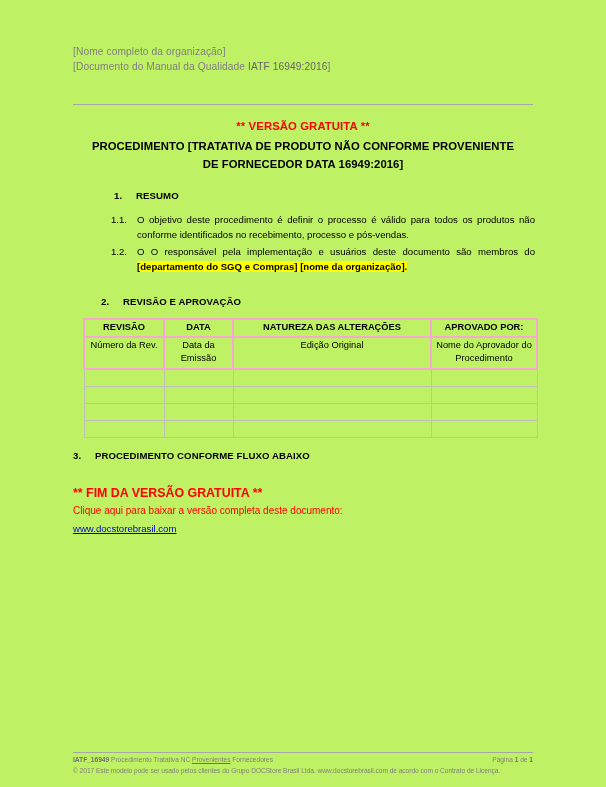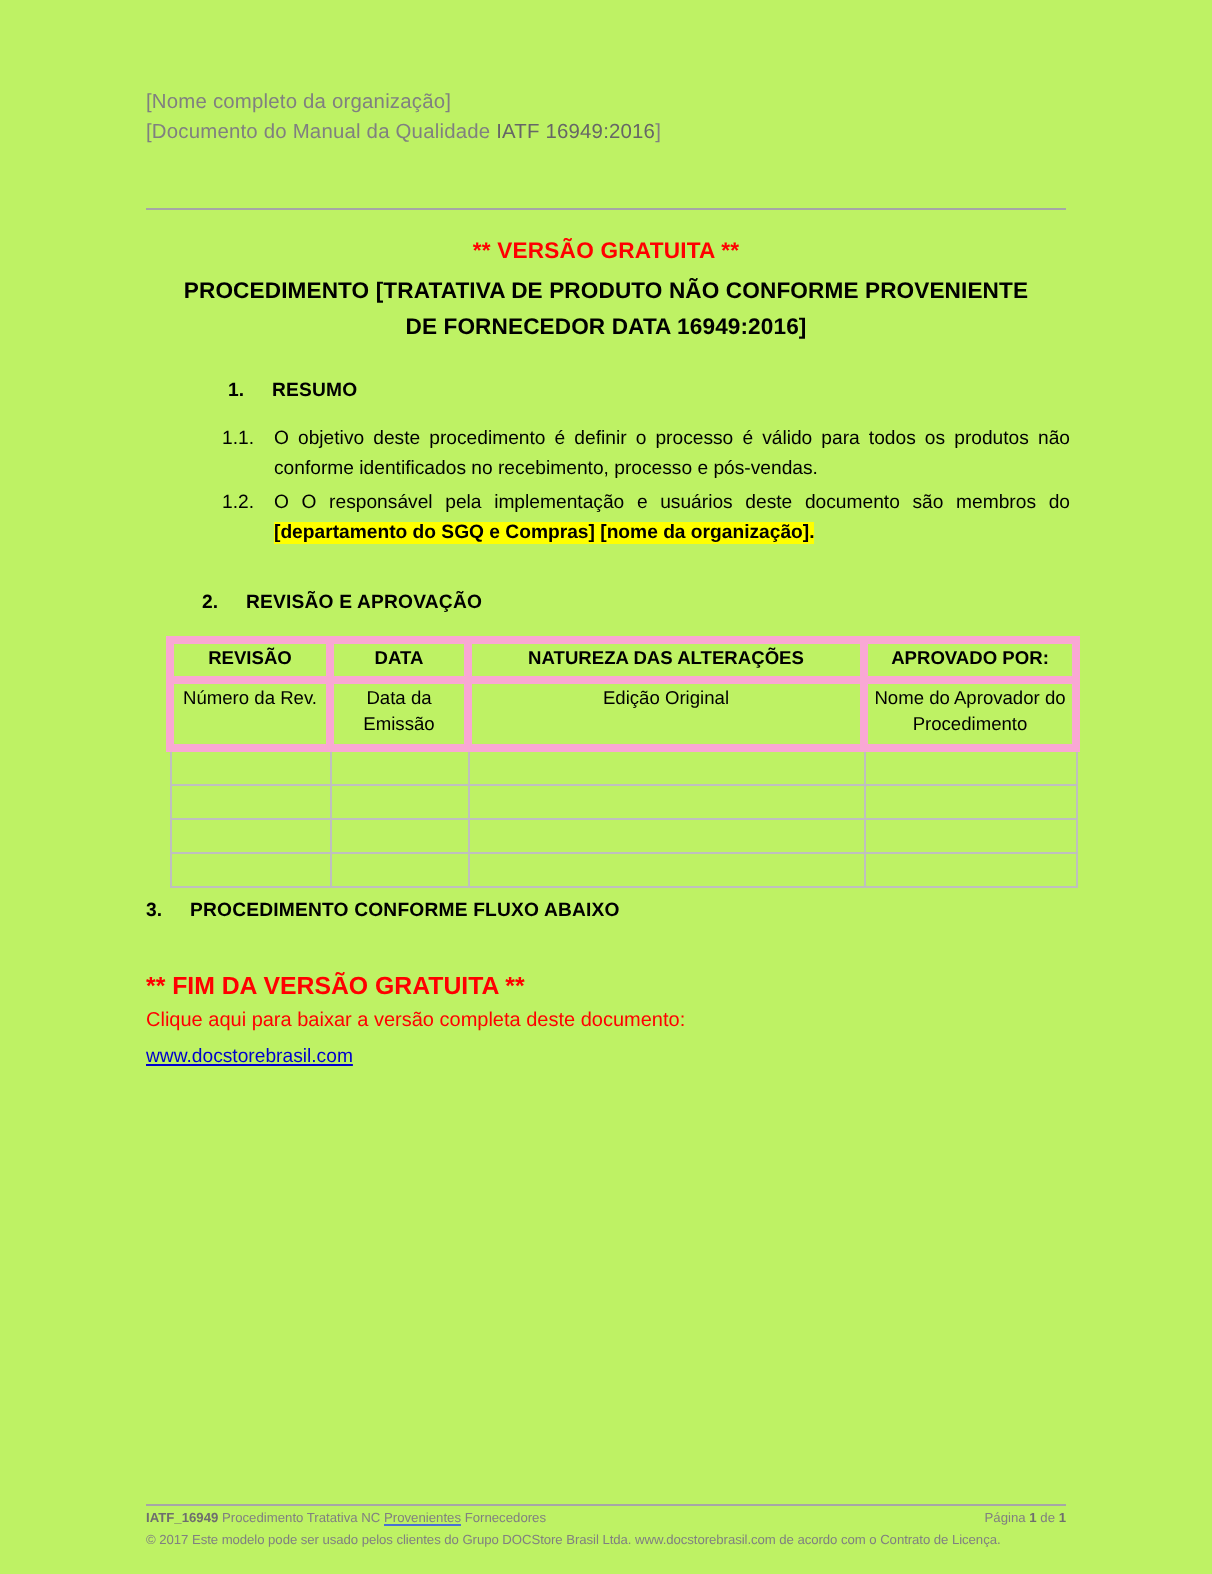--- a/index.html
+++ b/index.html
@@ -115,21 +115,21 @@
   
   .rev-table {
     position: absolute;
     left: 83px;
     top: 318px;
     width: 453px;
     border-collapse: collapse;
     table-layout: fixed;
   }
   .rev-table td, .rev-table th {
-    border: 4px solid #f9a8d4;
+    border: 2px solid #f9a8d4;
     padding: 1px 2px;
     font-size: 9.3px;
     line-height: 13px;
     text-align: center;
     vertical-align: top;
     font-weight: normal;
   }
   .rev-table th {
     font-weight: bold;
     height: 14px;

